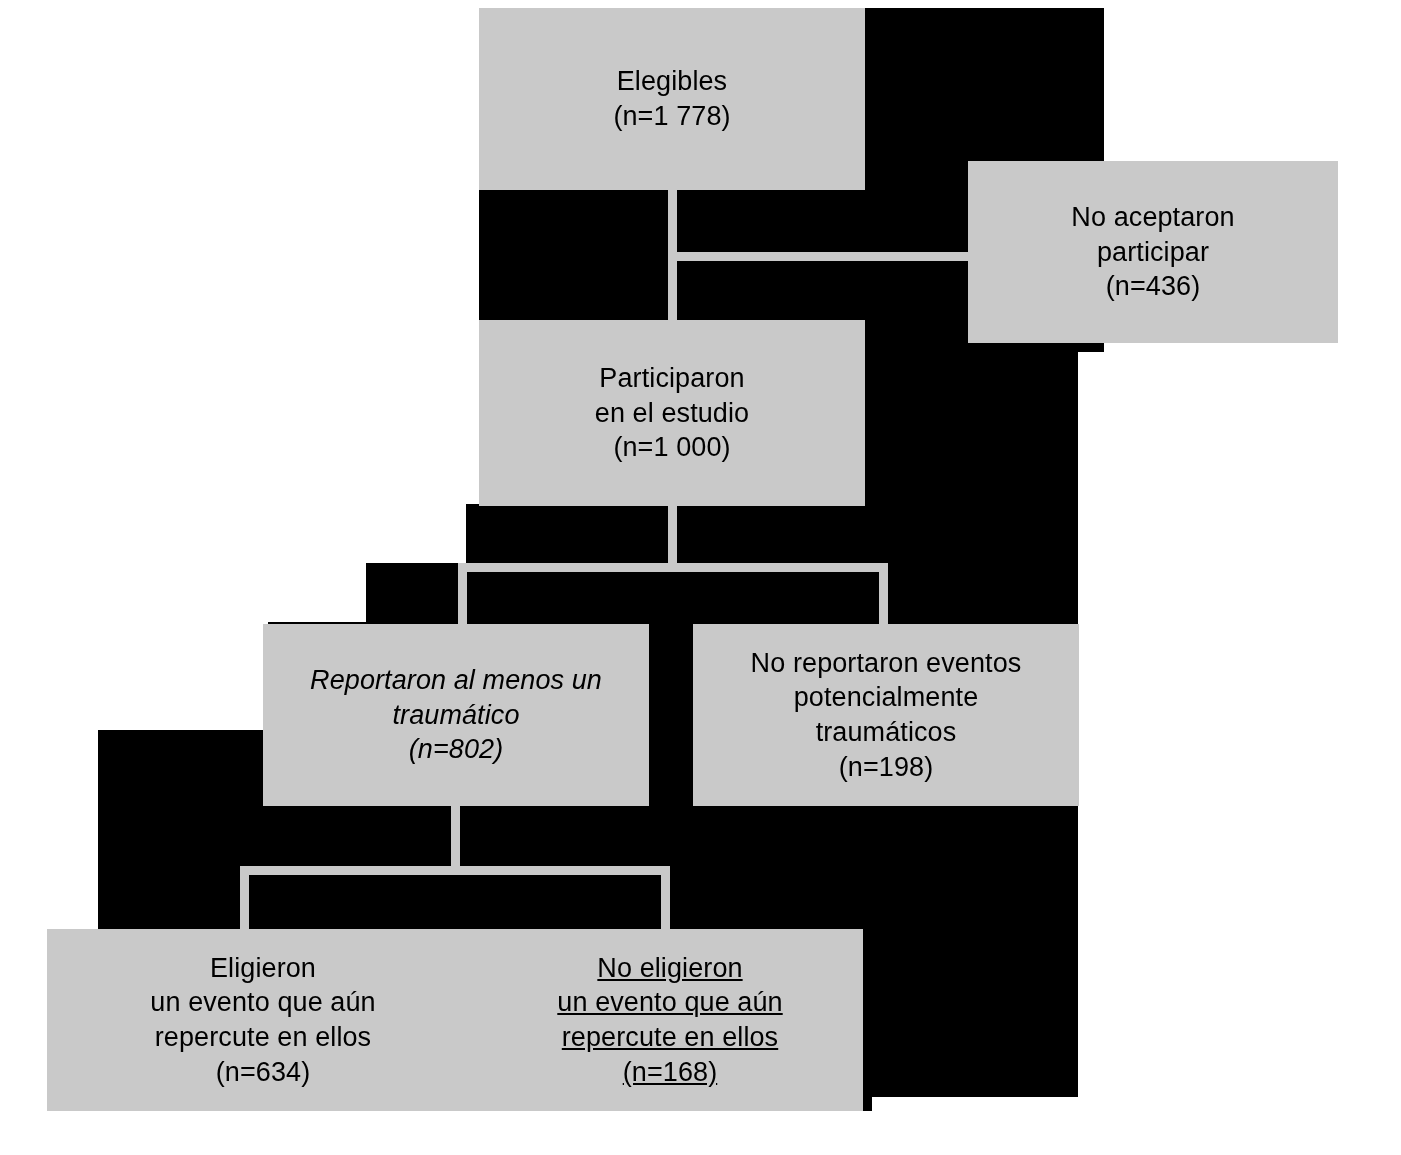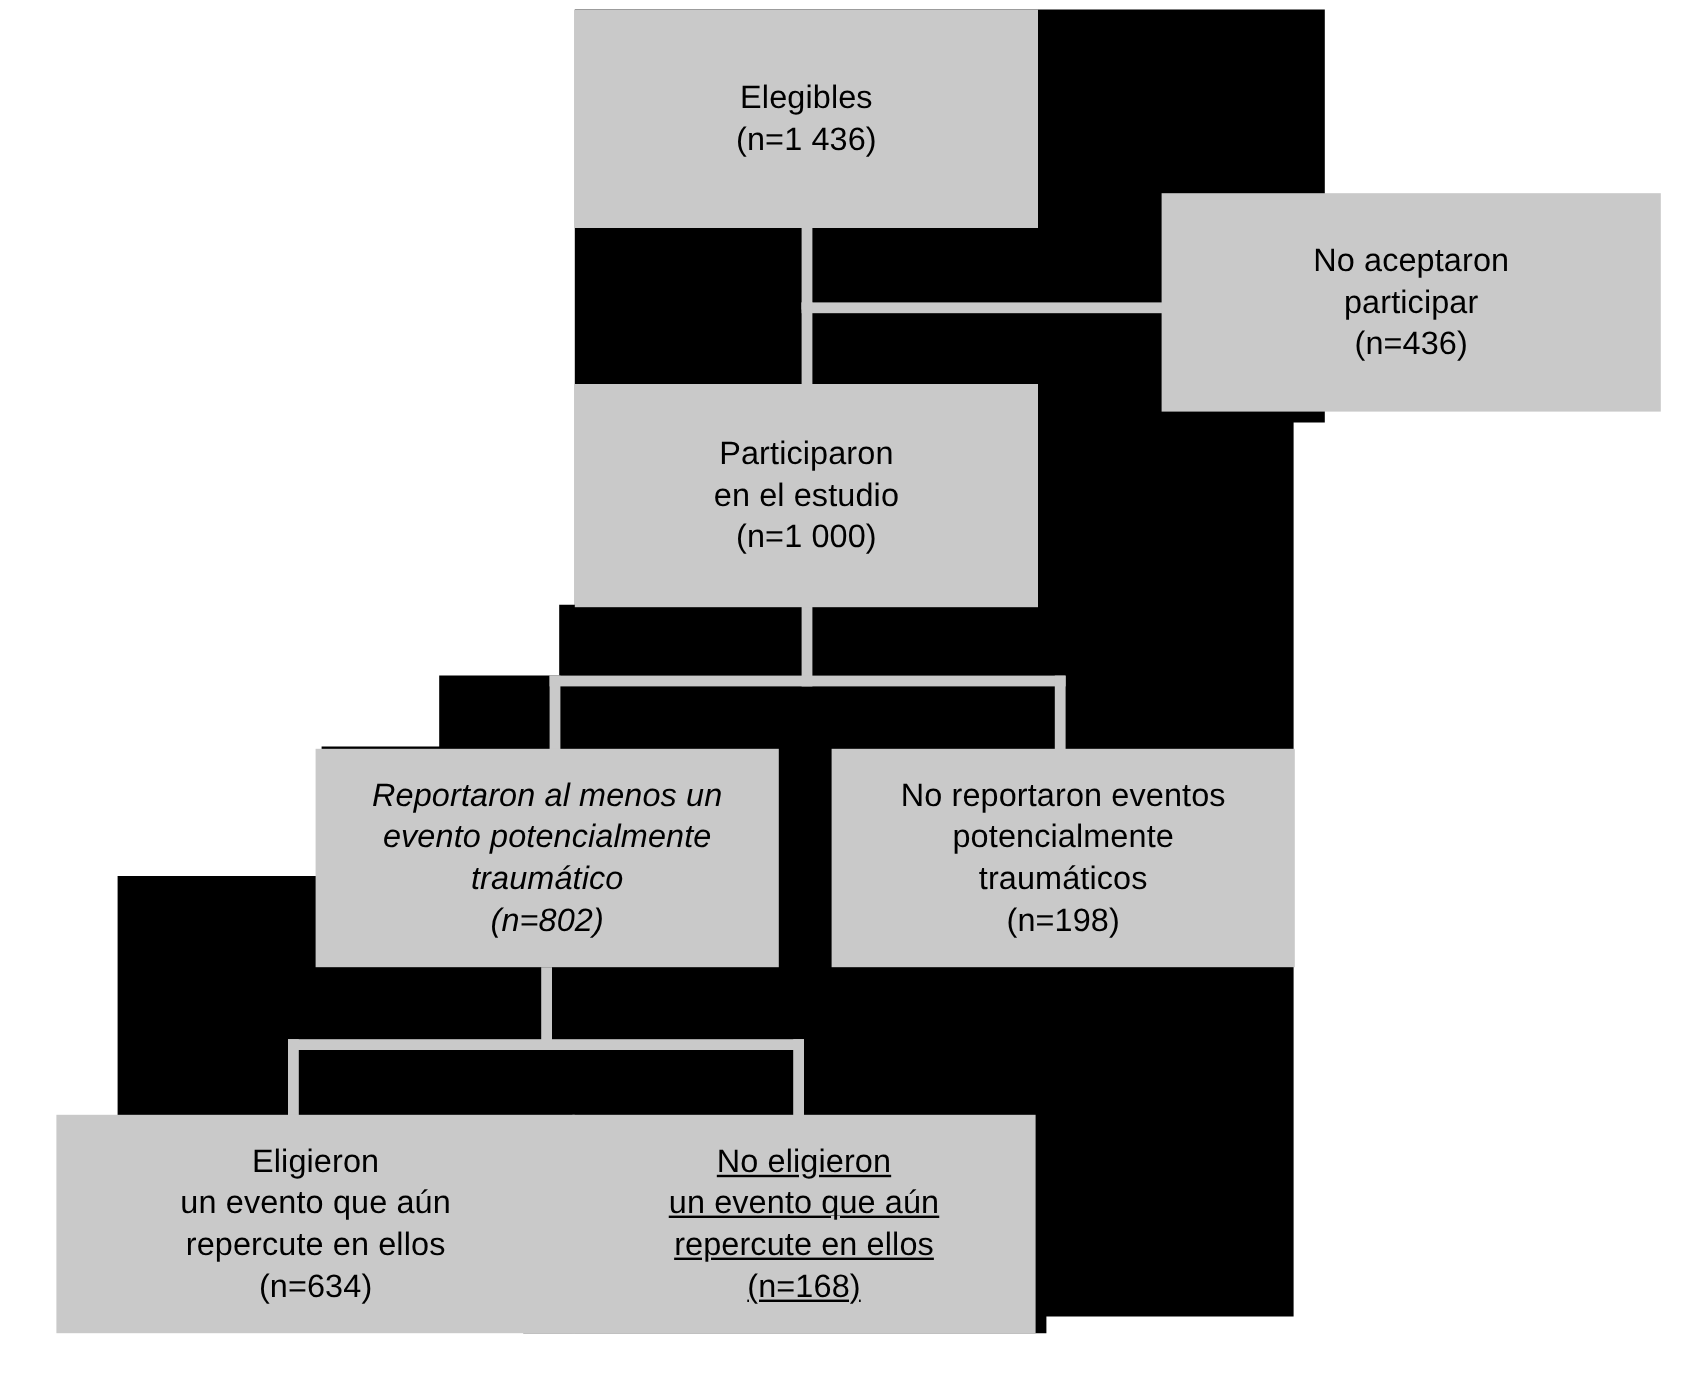--- a/index.html
+++ b/index.html
@@ -90,38 +90,37 @@
   <div class="conn" style="left:451px; top:806px; width:9px; height:68px;"></div>
 
   <div class="conn" style="left:240px; top:866px; width:430px; height:9px;"></div>
 
   <div class="conn" style="left:240px; top:866px; width:9px; height:64px;"></div>
 
   <div class="conn" style="left:661px; top:866px; width:9px; height:64px;"></div>
 
   <div class="node" style="left:479px; top:8px; width:386px; height:182px;">
     <span class="ln">Elegibles</span>
-    <span class="ln">(n=1 436)</span>
+    <span class="ln">(n=1 778)</span>
   </div>
 
-  <div class="node" style="left:968px; top:161px; width:416px; height:182px;">
+  <div class="node" style="left:968px; top:161px; width:370px; height:182px;">
     <span class="ln">No aceptaron</span>
     <span class="ln">participar</span>
     <span class="ln">(n=436)</span>
   </div>
 
   <div class="node" style="left:479px; top:320px; width:386px; height:186px;text-align:center;">
     <span class="ln">Participaron</span>
     <span class="ln">en el estudio</span>
     <span class="ln">(n=1 000)</span>
   </div>
 
   <div class="node" style="left:263px; top:624px; width:386px; height:182px;font-style:italic;">
     <span class="ln">Reportaron al menos un</span>
-    <span class="ln">evento potencialmente</span>
     <span class="ln">traumático</span>
     <span class="ln">(n=802)</span>
   </div>
 
   <div class="node" style="left:693px; top:624px; width:386px; height:182px;">
     <span class="ln">No reportaron eventos</span>
     <span class="ln">potencialmente</span>
     <span class="ln">traumáticos</span>
     <span class="ln">(n=198)</span>
   </div>

